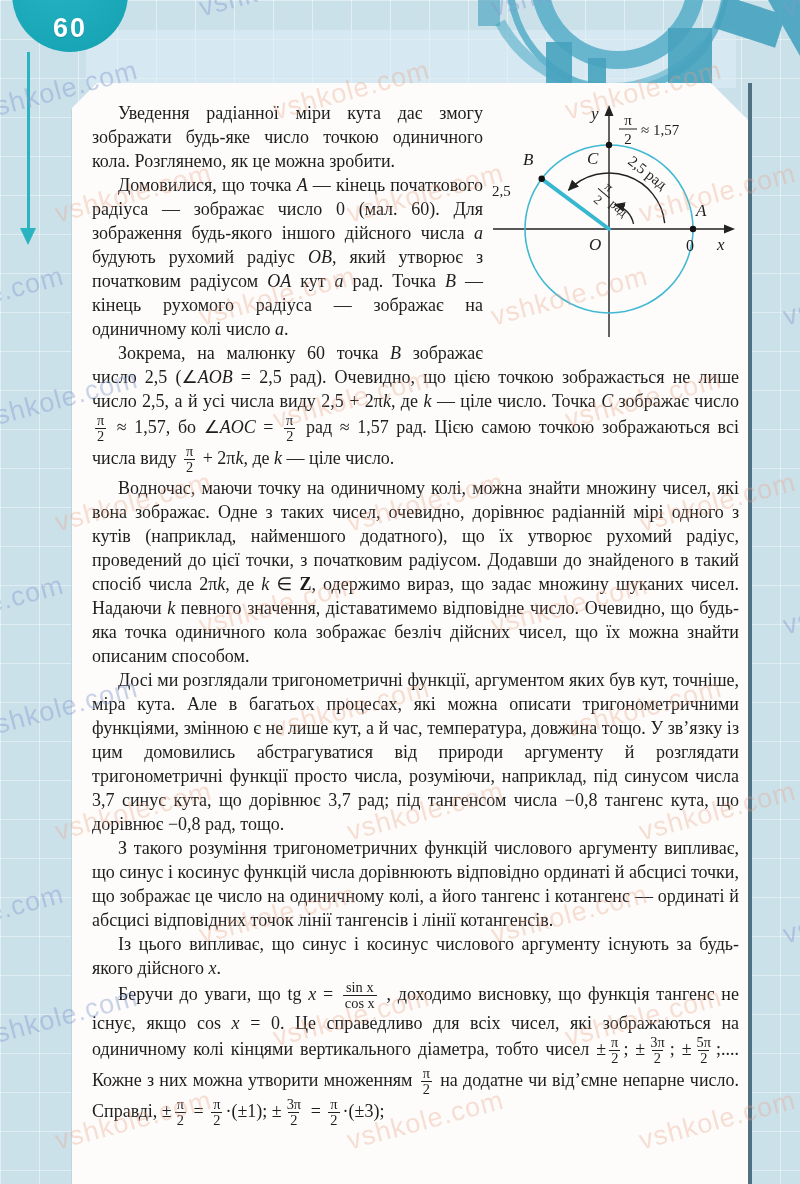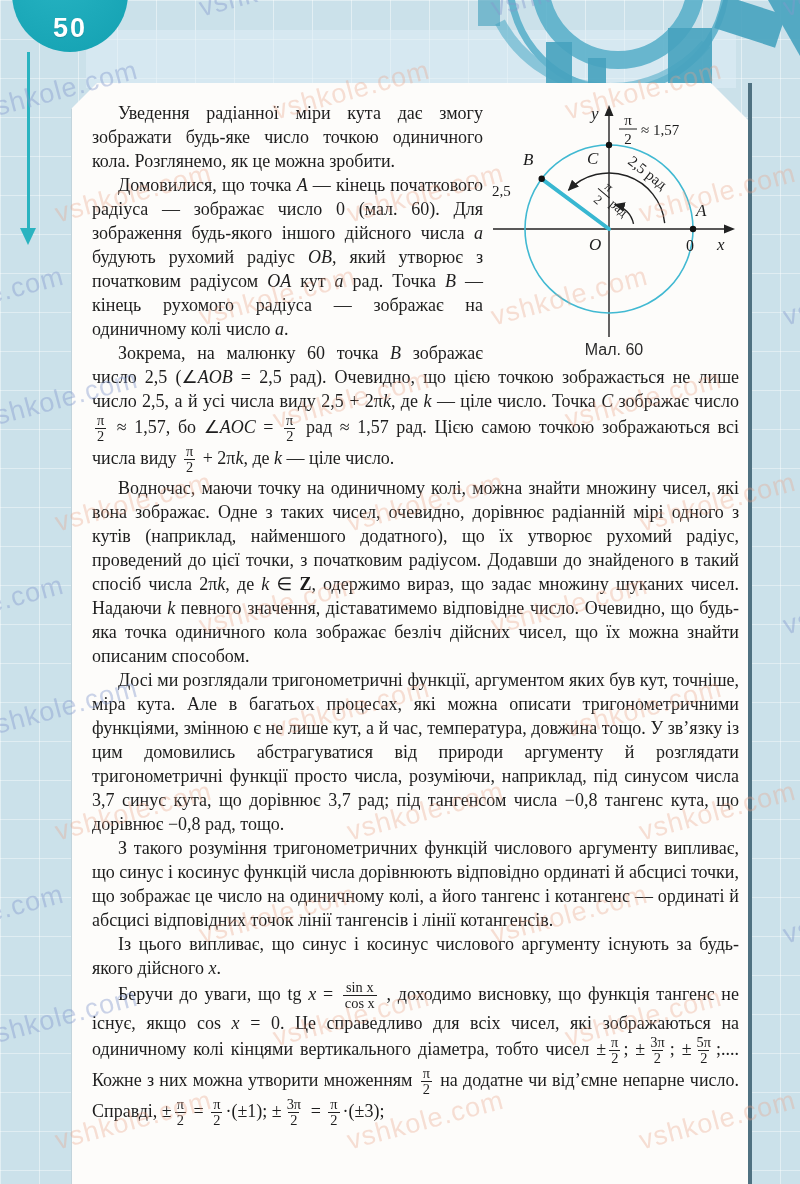--- a/index.html
+++ b/index.html
@@ -113,21 +113,20 @@
           </g>
 
           <text class="figtext" transform="translate(138,62) rotate(38)" font-size="15">2,5 рад</text>
           <g transform="translate(119,88) rotate(40)">
             <text class="figtext" x="-4" y="2" font-size="13">π</text>
             <line x1="-8" y1="6" x2="7" y2="6" stroke="#1c1c1c" stroke-width="1"></line>
             <text class="figtext" x="-4" y="19" font-size="13">2</text>
             <text class="figtext" x="11" y="12" font-size="13">рад</text>
           </g>
         </svg>
-        <figcaption class="fig-caption">Мал. 60</figcaption>
       </figure>
 
       <div id="paragraphs">
           <p class="para ind">Уведення радіанної міри кута дає змогу зображати будь-яке число точкою одиничного кола. Розглянемо, як це можна зробити.</p>
           <p class="para ind">Домовилися, що точка <i>A</i> — кінець початкового радіуса — зображає число 0 (мал. 60). Для зображення будь-якого іншого дійсного числа <i>a</i> будують рухомий радіус <i>OB</i>, який утворює з початковим радіусом <i>OA</i> кут <i>a</i> рад. Точка <i>B</i> — кінець рухомого радіуса — зображає на одиничному колі число <i>a</i>.</p>
           <p class="para ind">Зокрема, на малюнку 60 точка <i>B</i> зображає число 2,5 (∠<i>AOB</i> = 2,5 рад). Очевидно, що цією точкою зображається не лише число 2,5, а й усі числа виду 2,5 + 2π<i>k</i>, де <i>k</i> — ціле число. Точка <i>C</i> зображає число <span class="frac">
               <span class="fnum">π</span>
               <span class="fden">2</span>
             </span> ≈ 1,57, бо ∠<i>AOC</i> = <span class="frac">
               <span class="fnum">π</span>
@@ -168,21 +167,21 @@
               <span class="fnum">π</span>
               <span class="fden">2</span>
             </span>·(±3);</p>
         </div>
     </div>
   </div>
 
   <div class="right-accent"></div>
 
   <div class="page-badge">
-    <span>50</span>
+    <span>60</span>
   </div>
   <div class="v-line"></div>
   <div class="v-arrow"></div>
 
   <div class="wm-layer" id="wm-layer">
       <span class="wm" style="top: -28px; left: -95px; color: rgba(130, 152, 206, 0.42);">vshkole.com</span>
       <span class="wm" style="top: -28px; left: 197px; color: rgba(130, 152, 206, 0.42);">vshkole.com</span>
       <span class="wm" style="top: -28px; left: 489px; color: rgba(130, 152, 206, 0.42);">vshkole.com</span>
       <span class="wm" style="top: -28px; left: 781px; color: rgba(130, 152, 206, 0.42);">vshkole.com</span>
       <span class="wm" style="top: 75px; left: -21px; color: rgba(130, 152, 206, 0.42);">vshkole.com</span>

